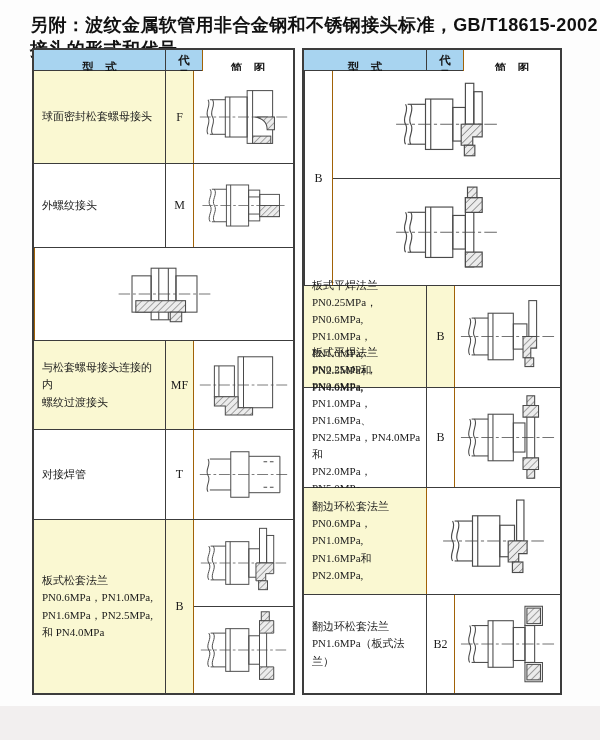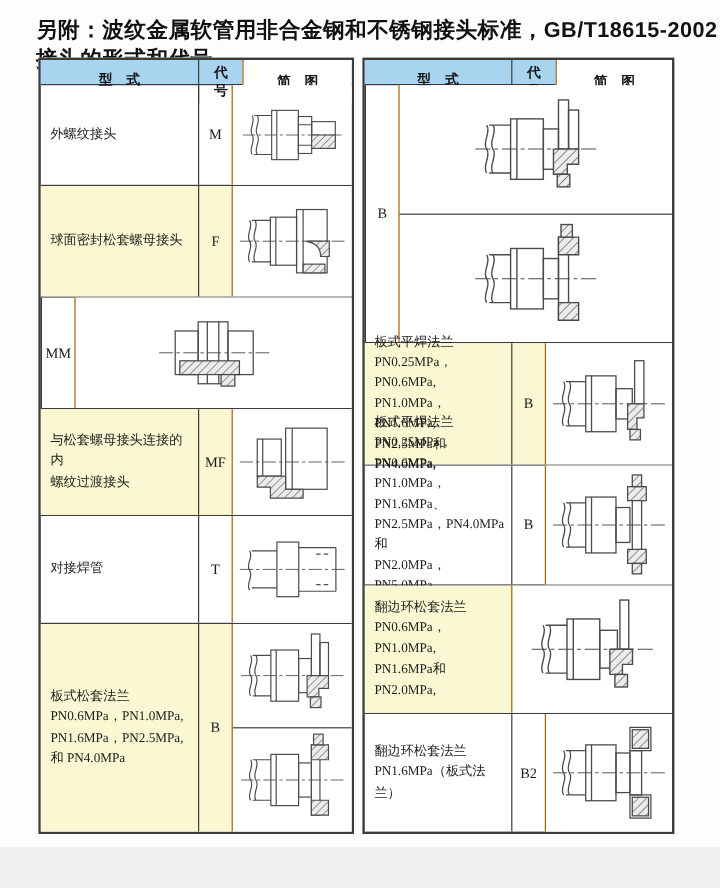--- a/index.html
+++ b/index.html
@@ -68,45 +68,20 @@
 
 <div class="tables">
 
   <div class="tbl tbl-left">
     <div class="row hdr">
       <div class="cell type">型　式</div>
       <div class="cell code">代号</div>
       <div class="cell diagram" style="align-items:center;justify-content:center;flex-direction:row">简　图</div>
     </div>
 
-    <div class="row" style="height:84px">
-      <div class="cell type">外螺纹接头</div>
-      <div class="cell code">M</div>
-      <div class="cell diagram">
-        <div class="dia">
-            <svg viewBox="0 0 100 90" preserveAspectRatio="xMidYMid meet">
-              <g fill="none" stroke="#4a4a4a" stroke-width="1.1" stroke-linejoin="miter">
-                <line x1="2" y1="45" x2="98" y2="45" stroke-width="0.8" stroke-dasharray="12 3 3 3"></line>
-                <path d="M11 26 c4 6 -4 13 0 19 c4 6 -4 13 0 19"></path>
-                <path d="M16 26 c4 6 -4 13 0 19 c4 6 -4 13 0 19"></path>
-                <line x1="13" y1="26" x2="30" y2="26"></line>
-                <line x1="13" y1="64" x2="30" y2="64"></line>
-                <rect x="30" y="21" width="26" height="48"></rect>
-                <line x1="35" y1="21" x2="35" y2="69"></line>
-                <rect x="56" y="27" width="13" height="36"></rect>
-                <line x1="56" y1="35" x2="69" y2="35"></line>
-                <line x1="56" y1="55" x2="69" y2="55"></line>
-                <rect x="69" y="32" width="23" height="26"></rect>
-                <rect x="69" y="45" width="23" height="13" fill="url(#hatch)"></rect>
-              </g>
-            </svg>
-          </div>
-      </div>
-    </div>
-
     <div class="row" style="height:93px">
       <div class="cell type hl">球面密封松套螺母接头</div>
       <div class="cell code hl">F</div>
       <div class="cell diagram">
         <div class="dia">
             <svg viewBox="0 0 100 90" preserveAspectRatio="xMidYMid meet">
               <g fill="none" stroke="#4a4a4a" stroke-width="1.1" stroke-linejoin="miter">
                 <line x1="2" y1="45" x2="98" y2="45" stroke-width="0.8" stroke-dasharray="12 3 3 3"></line>
                 <path d="M11 26 c4 6 -4 13 0 19 c4 6 -4 13 0 19"></path>
                 <path d="M16 26 c4 6 -4 13 0 19 c4 6 -4 13 0 19"></path>
@@ -117,22 +92,46 @@
                 <rect x="54" y="16" width="28" height="58"></rect>
                 <line x1="60" y1="16" x2="60" y2="74"></line>
                 <path d="M62 45 q14 2 14 14 l8 0 0 -14 z" fill="url(#hatch)"></path>
                 <rect x="60" y="66" width="20" height="8" fill="url(#hatch)"></rect>
               </g>
             </svg>
           </div>
       </div>
     </div>
 
+    <div class="row" style="height:84px">
+      <div class="cell type">外螺纹接头</div>
+      <div class="cell code">M</div>
+      <div class="cell diagram">
+        <div class="dia">
+            <svg viewBox="0 0 100 90" preserveAspectRatio="xMidYMid meet">
+              <g fill="none" stroke="#4a4a4a" stroke-width="1.1" stroke-linejoin="miter">
+                <line x1="2" y1="45" x2="98" y2="45" stroke-width="0.8" stroke-dasharray="12 3 3 3"></line>
+                <path d="M11 26 c4 6 -4 13 0 19 c4 6 -4 13 0 19"></path>
+                <path d="M16 26 c4 6 -4 13 0 19 c4 6 -4 13 0 19"></path>
+                <line x1="13" y1="26" x2="30" y2="26"></line>
+                <line x1="13" y1="64" x2="30" y2="64"></line>
+                <rect x="30" y="21" width="26" height="48"></rect>
+                <line x1="35" y1="21" x2="35" y2="69"></line>
+                <rect x="56" y="27" width="13" height="36"></rect>
+                <line x1="56" y1="35" x2="69" y2="35"></line>
+                <line x1="56" y1="55" x2="69" y2="55"></line>
+                <rect x="69" y="32" width="23" height="26"></rect>
+                <rect x="69" y="45" width="23" height="13" fill="url(#hatch)"></rect>
+              </g>
+            </svg>
+          </div>
+      </div>
+    </div>
+
     <div class="row" style="height:93px">
-      <div class="cell code">MM</div>
       <div class="cell diagram">
         <div class="dia">
             <svg viewBox="0 0 100 90" preserveAspectRatio="xMidYMid meet">
               <g fill="none" stroke="#4a4a4a" stroke-width="1.1" stroke-linejoin="miter">
                 <line x1="2" y1="45" x2="98" y2="45" stroke-width="0.8" stroke-dasharray="12 3 3 3"></line>
                 <rect x="16" y="26" width="20" height="38"></rect>
                 <rect x="36" y="18" width="26" height="54"></rect>
                 <line x1="44" y1="18" x2="44" y2="72"></line>
                 <line x1="54" y1="18" x2="54" y2="72"></line>
                 <rect x="62" y="26" width="22" height="38"></rect>

